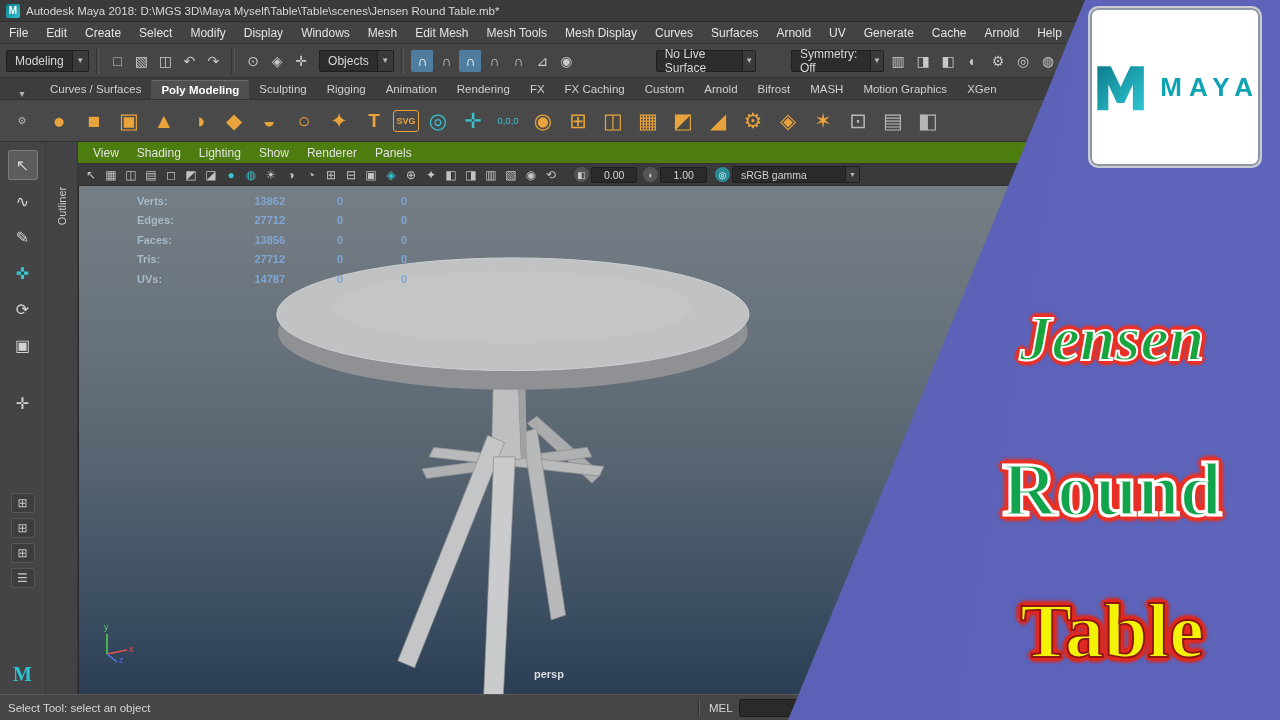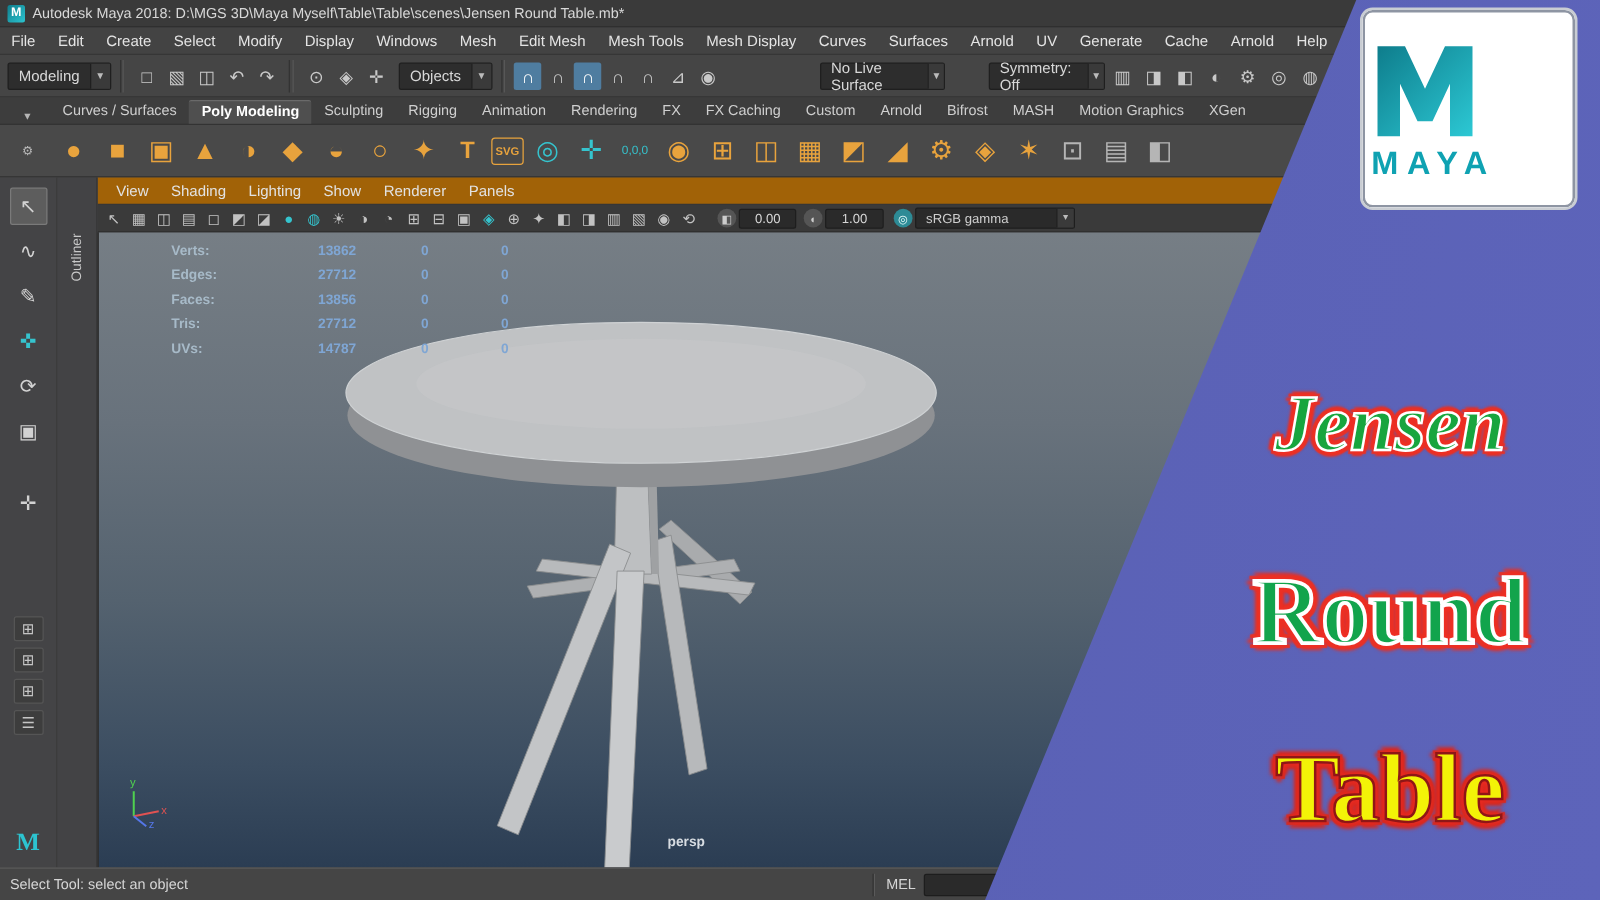--- a/index.html
+++ b/index.html
@@ -67,21 +67,21 @@
   .tool.teal { color:#35c4ce; }
   .tool.small { width:24px; height:20px; font-size:12px; border:1px solid #555; background:#3d3d3d; color:#c5c5c5; }
   .toolbox .spacer { flex:1; }
   .maya-m-corner { color:#2cc4d0; font-size:20px; font-weight:bold; margin-bottom:8px;
     font-family:"Liberation Serif", serif; }
   .outliner-strip { width:32px; background:#434345; border-right:1px solid #363636; position:relative; }
   .outliner-label { position:absolute; top:64px; left:50%;
     transform:translate(-50%,-50%) rotate(-90deg);
     font-size:11px; color:#c8c8c8; white-space:nowrap; }
   .viewport-panel { flex:1; display:flex; flex-direction:column; }
-  .panelmenu { height:22px; background:#a16207; border-bottom:1px solid #363636;
+  .panelmenu { height:22px; background:#4d7c0f; border-bottom:1px solid #363636;
     display:flex; align-items:center; padding-left:6px; color:#e2e2e2; font-size:12px; }
   .panelmenu .pmenu-item { padding:0 9px; line-height:22px; }
   .paneltoolbar { height:22px; background:#3a3a3a; border-bottom:1px solid #2e2e2e;
     display:flex; align-items:center; gap:2px; padding:0 4px; }
   .vicon { width:18px; height:18px; color:#c2c2c2; font-size:12px;
     display:flex; align-items:center; justify-content:center; }
   .vicon.teal { color:#35c4ce; }
   .numfield { height:16px; min-width:40px; background:#2a2a2a; border:1px solid #1e1e1e;
     color:#d6d6d6; font-size:10.5px; display:flex; align-items:center; justify-content:flex-end;
     padding:0 12px; border-radius:2px; }
@@ -117,21 +117,21 @@
   .mel-input { width:86px; height:18px; background:#2a2a2a; border:1px solid #1d1d1d;
     border-radius:2px; color:#ddd; font-size:11px; padding:0 4px;
     font-family:"Liberation Mono", monospace; }
   
   .overlay { position:absolute; inset:0; z-index:40;
     background:linear-gradient(100deg,#4f55a6 0%,#5a61b5 55%,#5d64ba 100%);
     clip-path:polygon(1085px 0px, 1280px 0px, 1280px 720px, 788px 720px); }
   .logo-card { position:absolute; left:1088px; top:6px; width:174px; height:162px;
     background:#fff; border:2px solid #c9cdd3; border-radius:10px;
     box-shadow:0 0 0 2px #8e95a3 inset;
-    display:flex; flex-direction:column; justify-content:center; gap:2px; }
+    display:flex; flex-direction:row; align-items:center; justify-content:center; gap:2px; }
   .maya-wordmark { color:#0fa2b2; font-size:26px; font-weight:bold; letter-spacing:7px;
     padding-left:7px; }
   .title-line { position:absolute; width:300px; text-align:center;
     font-family:"Liberation Serif", serif; font-weight:bold; white-space:nowrap; }
   .jensen { left:962px; top:302px; font-size:64px; font-style:italic; color:#18a53e;
     -webkit-text-stroke:2px #ffffff;
     text-shadow:0 0 5px #ff2a22,3px 3px 1px #e83226,-3px 3px 1px #e83226,
       3px -3px 1px #e83226,-3px -3px 1px #e83226,5px 0 2px #e83226,-5px 0 2px #e83226,
       0 5px 2px #e83226,0 -5px 2px #e83226; }
   .round { left:962px; top:446px; font-size:76px; color:#12a44c;

